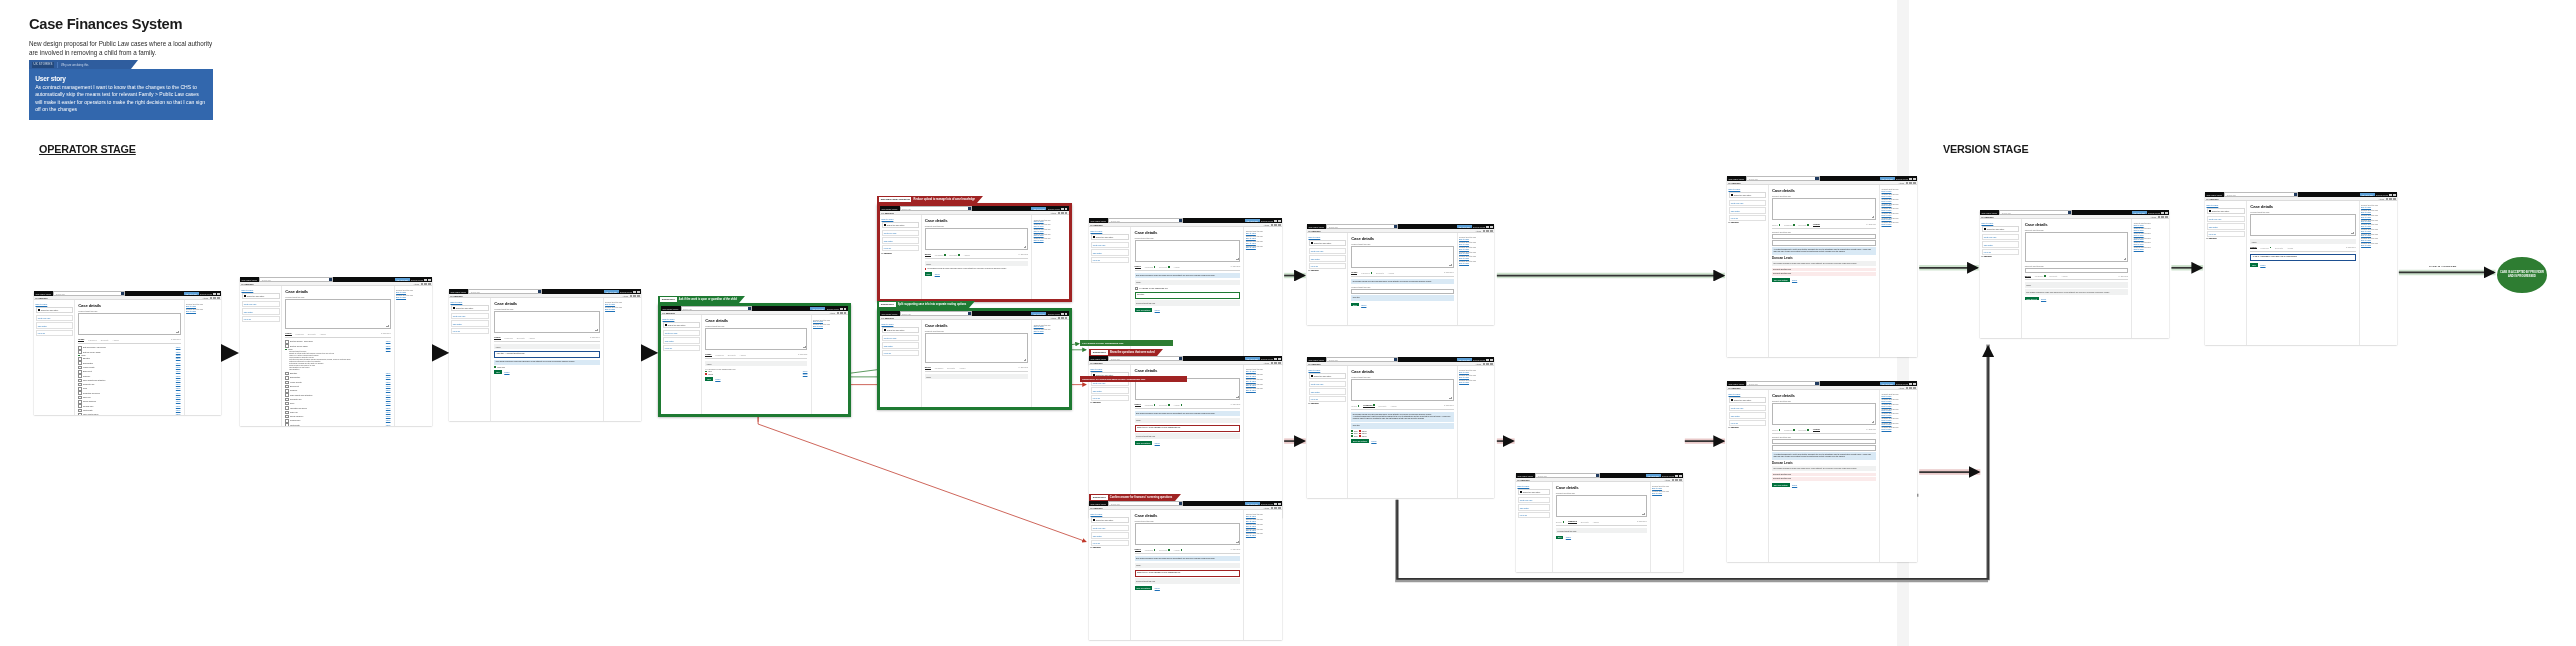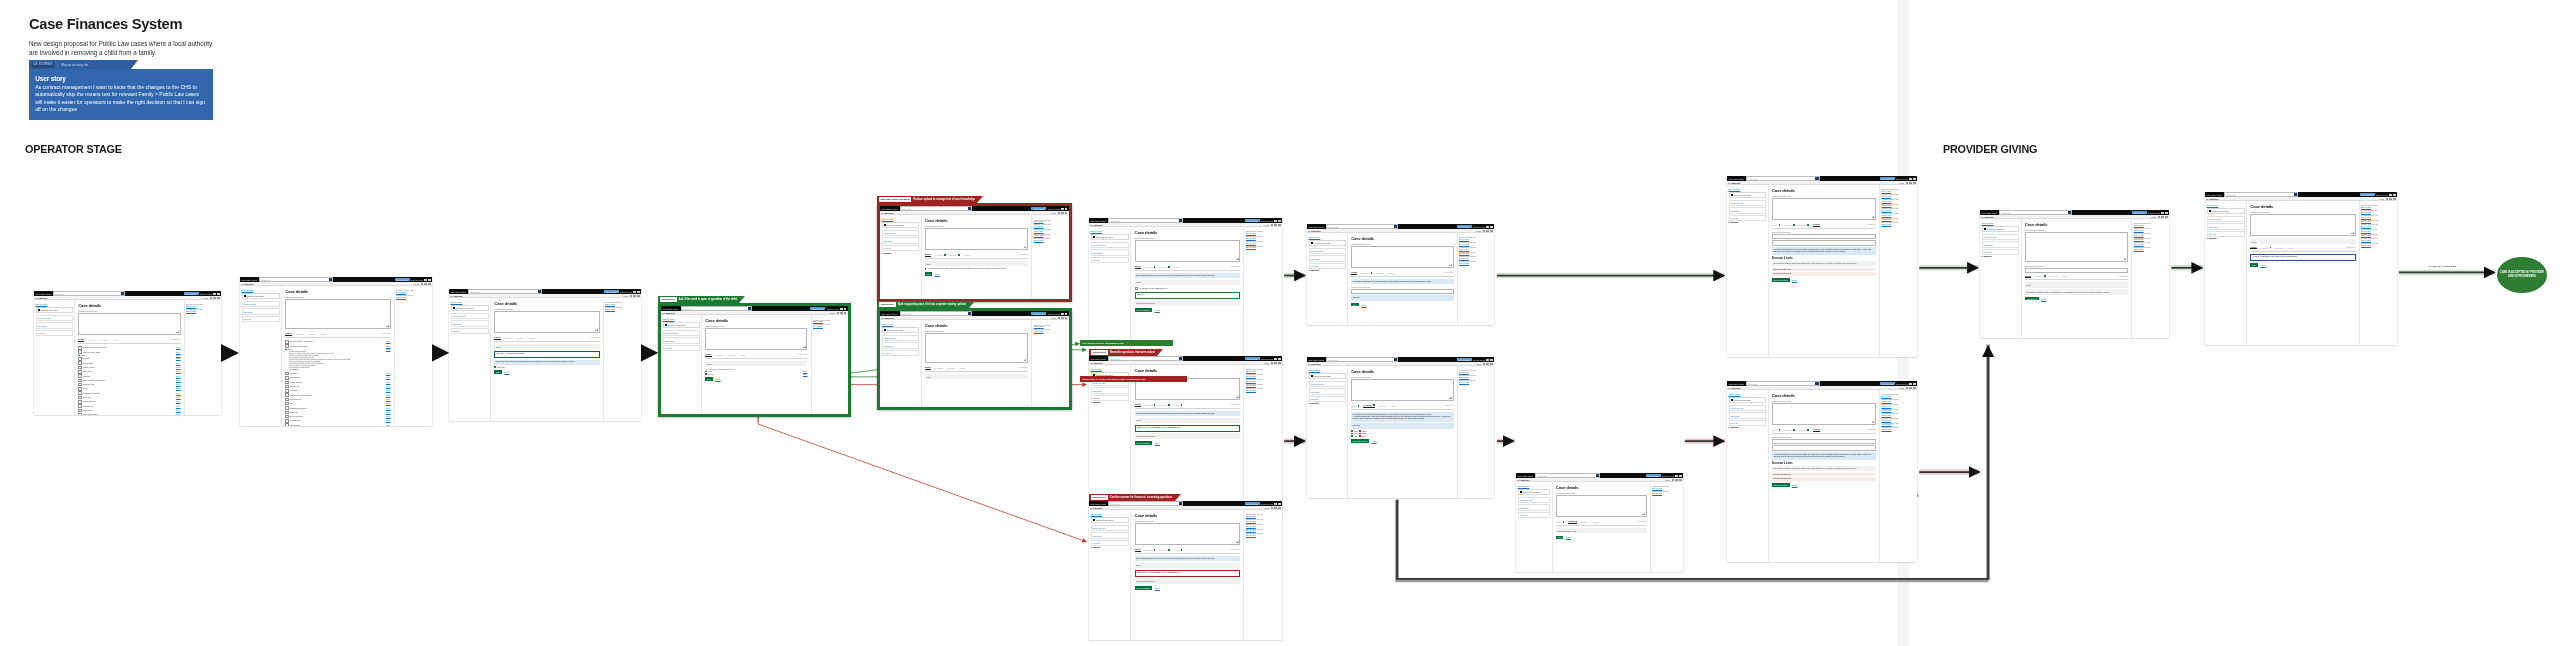--- a/index.html
+++ b/index.html
@@ -149,22 +149,22 @@
     <span class="story-chip">UX STORIES</span>
     <span class="story-chip-sep"></span>
     <span class="story-tabtext">Why are we doing this</span>
   </div>
   <div id="story-body">
     <div id="story-heading">User story</div>
     <div id="story-text">As contract management I want to know that the changes to the CHS to automatically skip the means test for relevant Family &gt; Public Law cases will make it easier for operators to make the right decision so that I can sign off on the changes</div>
   </div>
 </div>
 
-<div class="stage-label" style="left:25px;top:143px;">OPERATOR STAGE</div>
-<div class="stage-label" style="left:1943px;top:143px;">PROVIDER GIVING</div>
+<div class="stage-label" style="left:39px;top:143px;text-decoration:underline;">OPERATOR STAGE</div>
+<div class="stage-label" style="left:1943px;top:143px;">VERSION STAGE</div>
 
 <div id="stage-divider"></div>
 
 <svg id="edges" viewBox="0 0 3330 836" width="2576" height="647">
   <defs>
     <marker id="ah" markerWidth="7" markerHeight="7" refX="6" refY="3.5" orient="auto">
       <polygon points="0 0, 7 3.5, 0 7" fill="#111"></polygon>
     </marker>
     <marker id="ahr" markerWidth="6" markerHeight="6" refX="5" refY="3" orient="auto">
       <polygon points="0 0, 6 3, 0 6" fill="#c0392b"></polygon>

